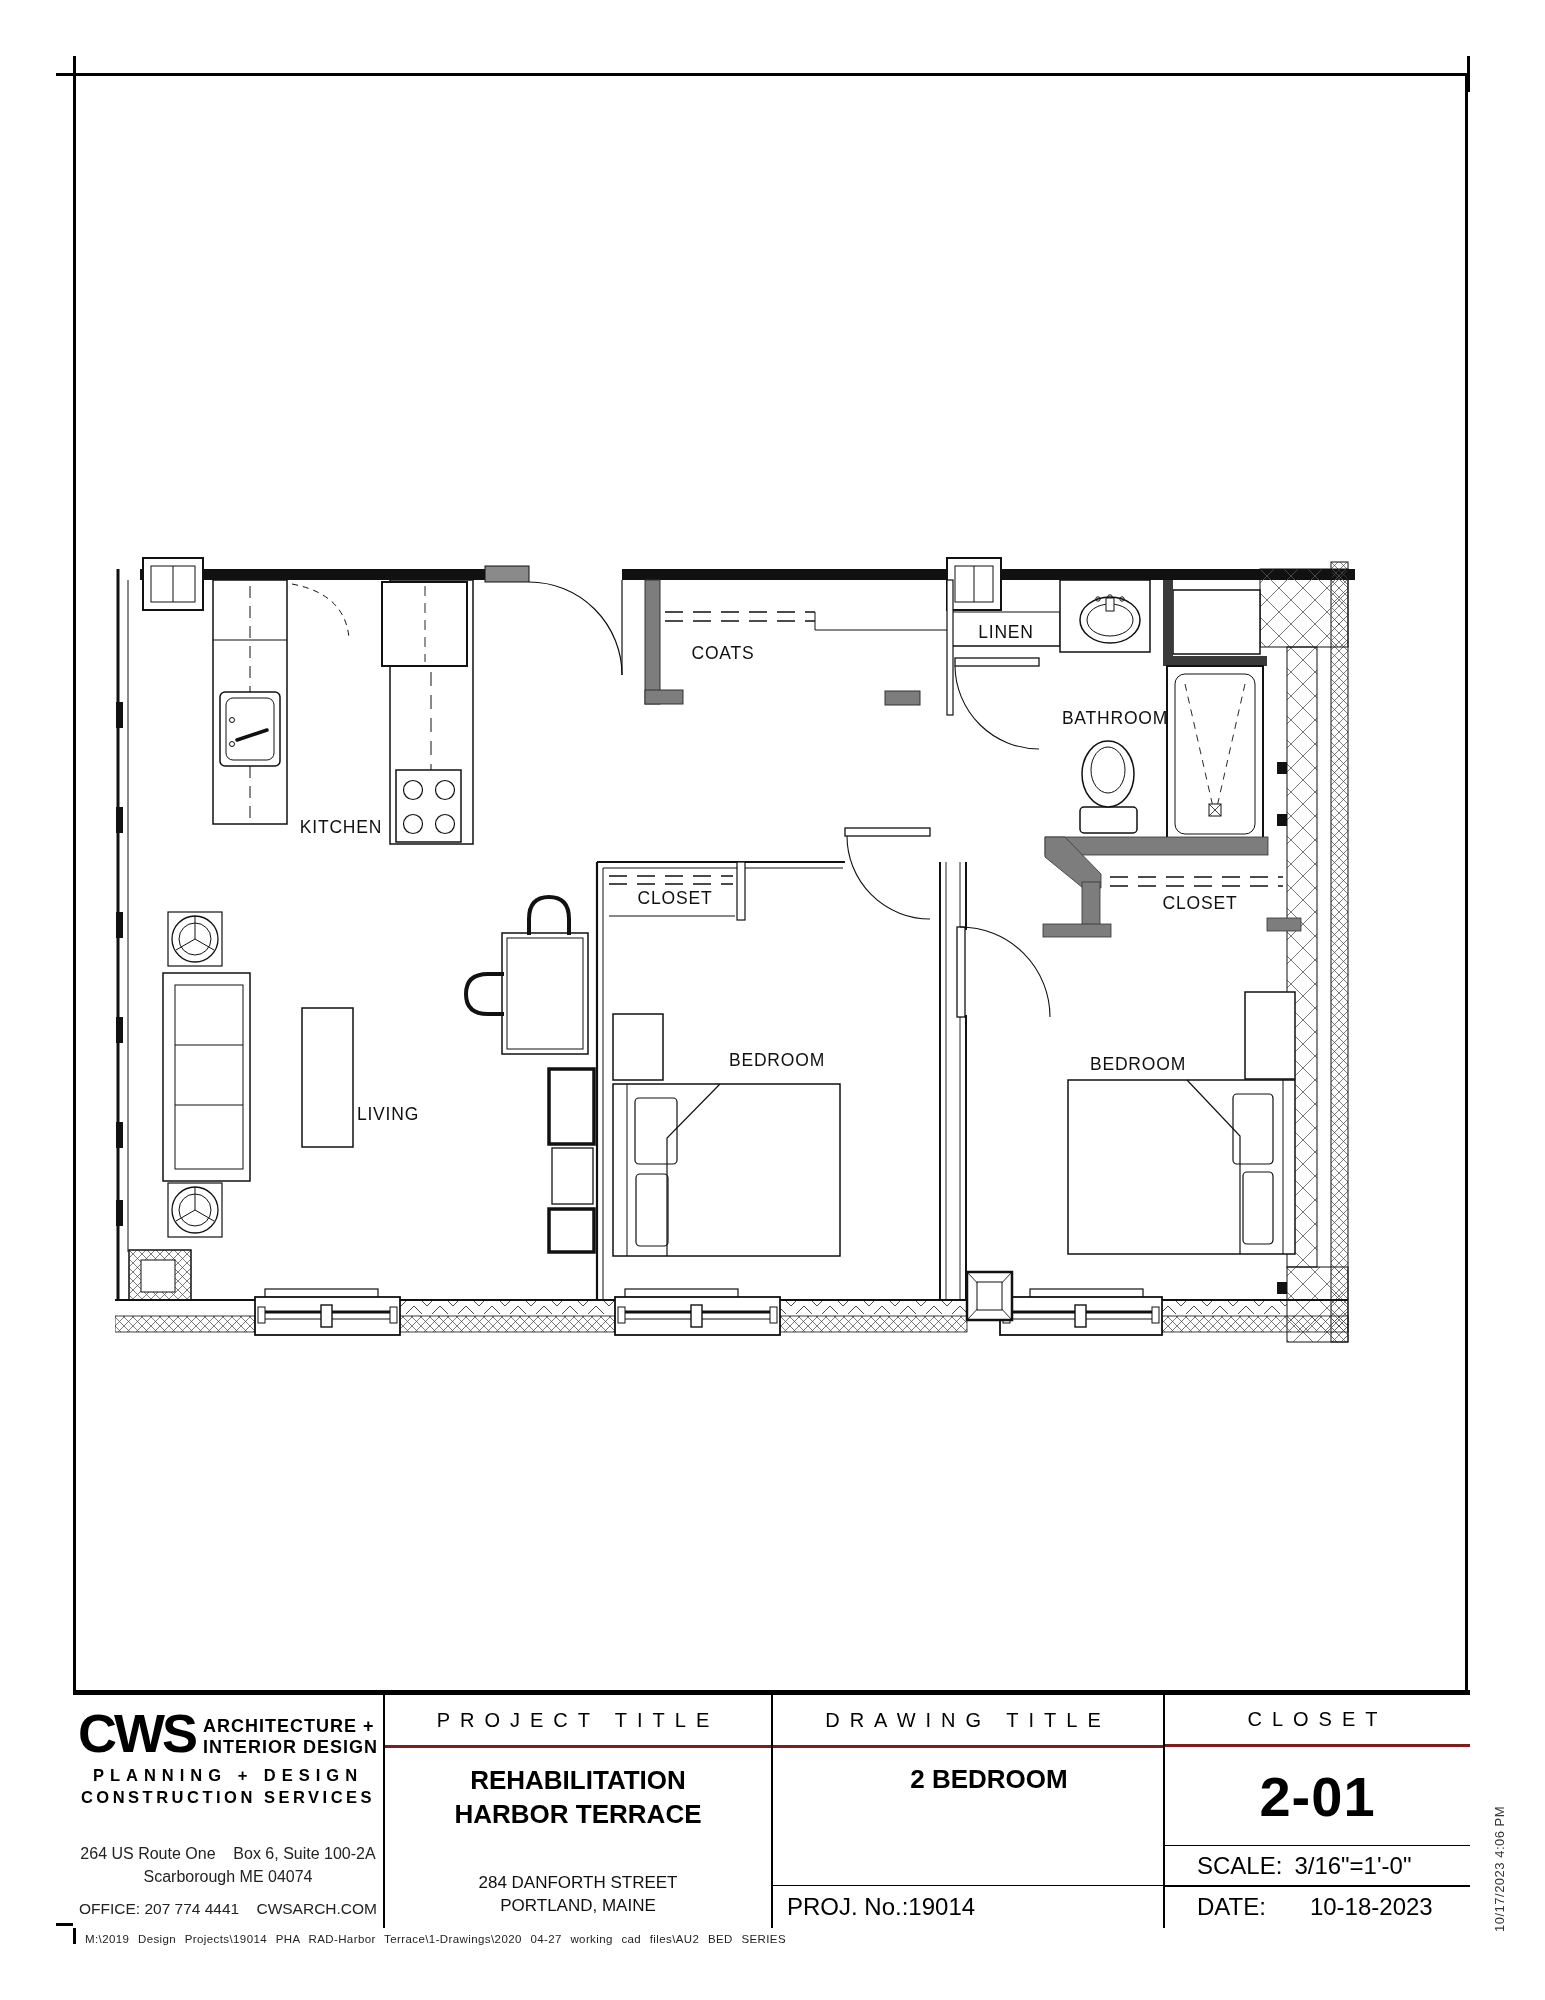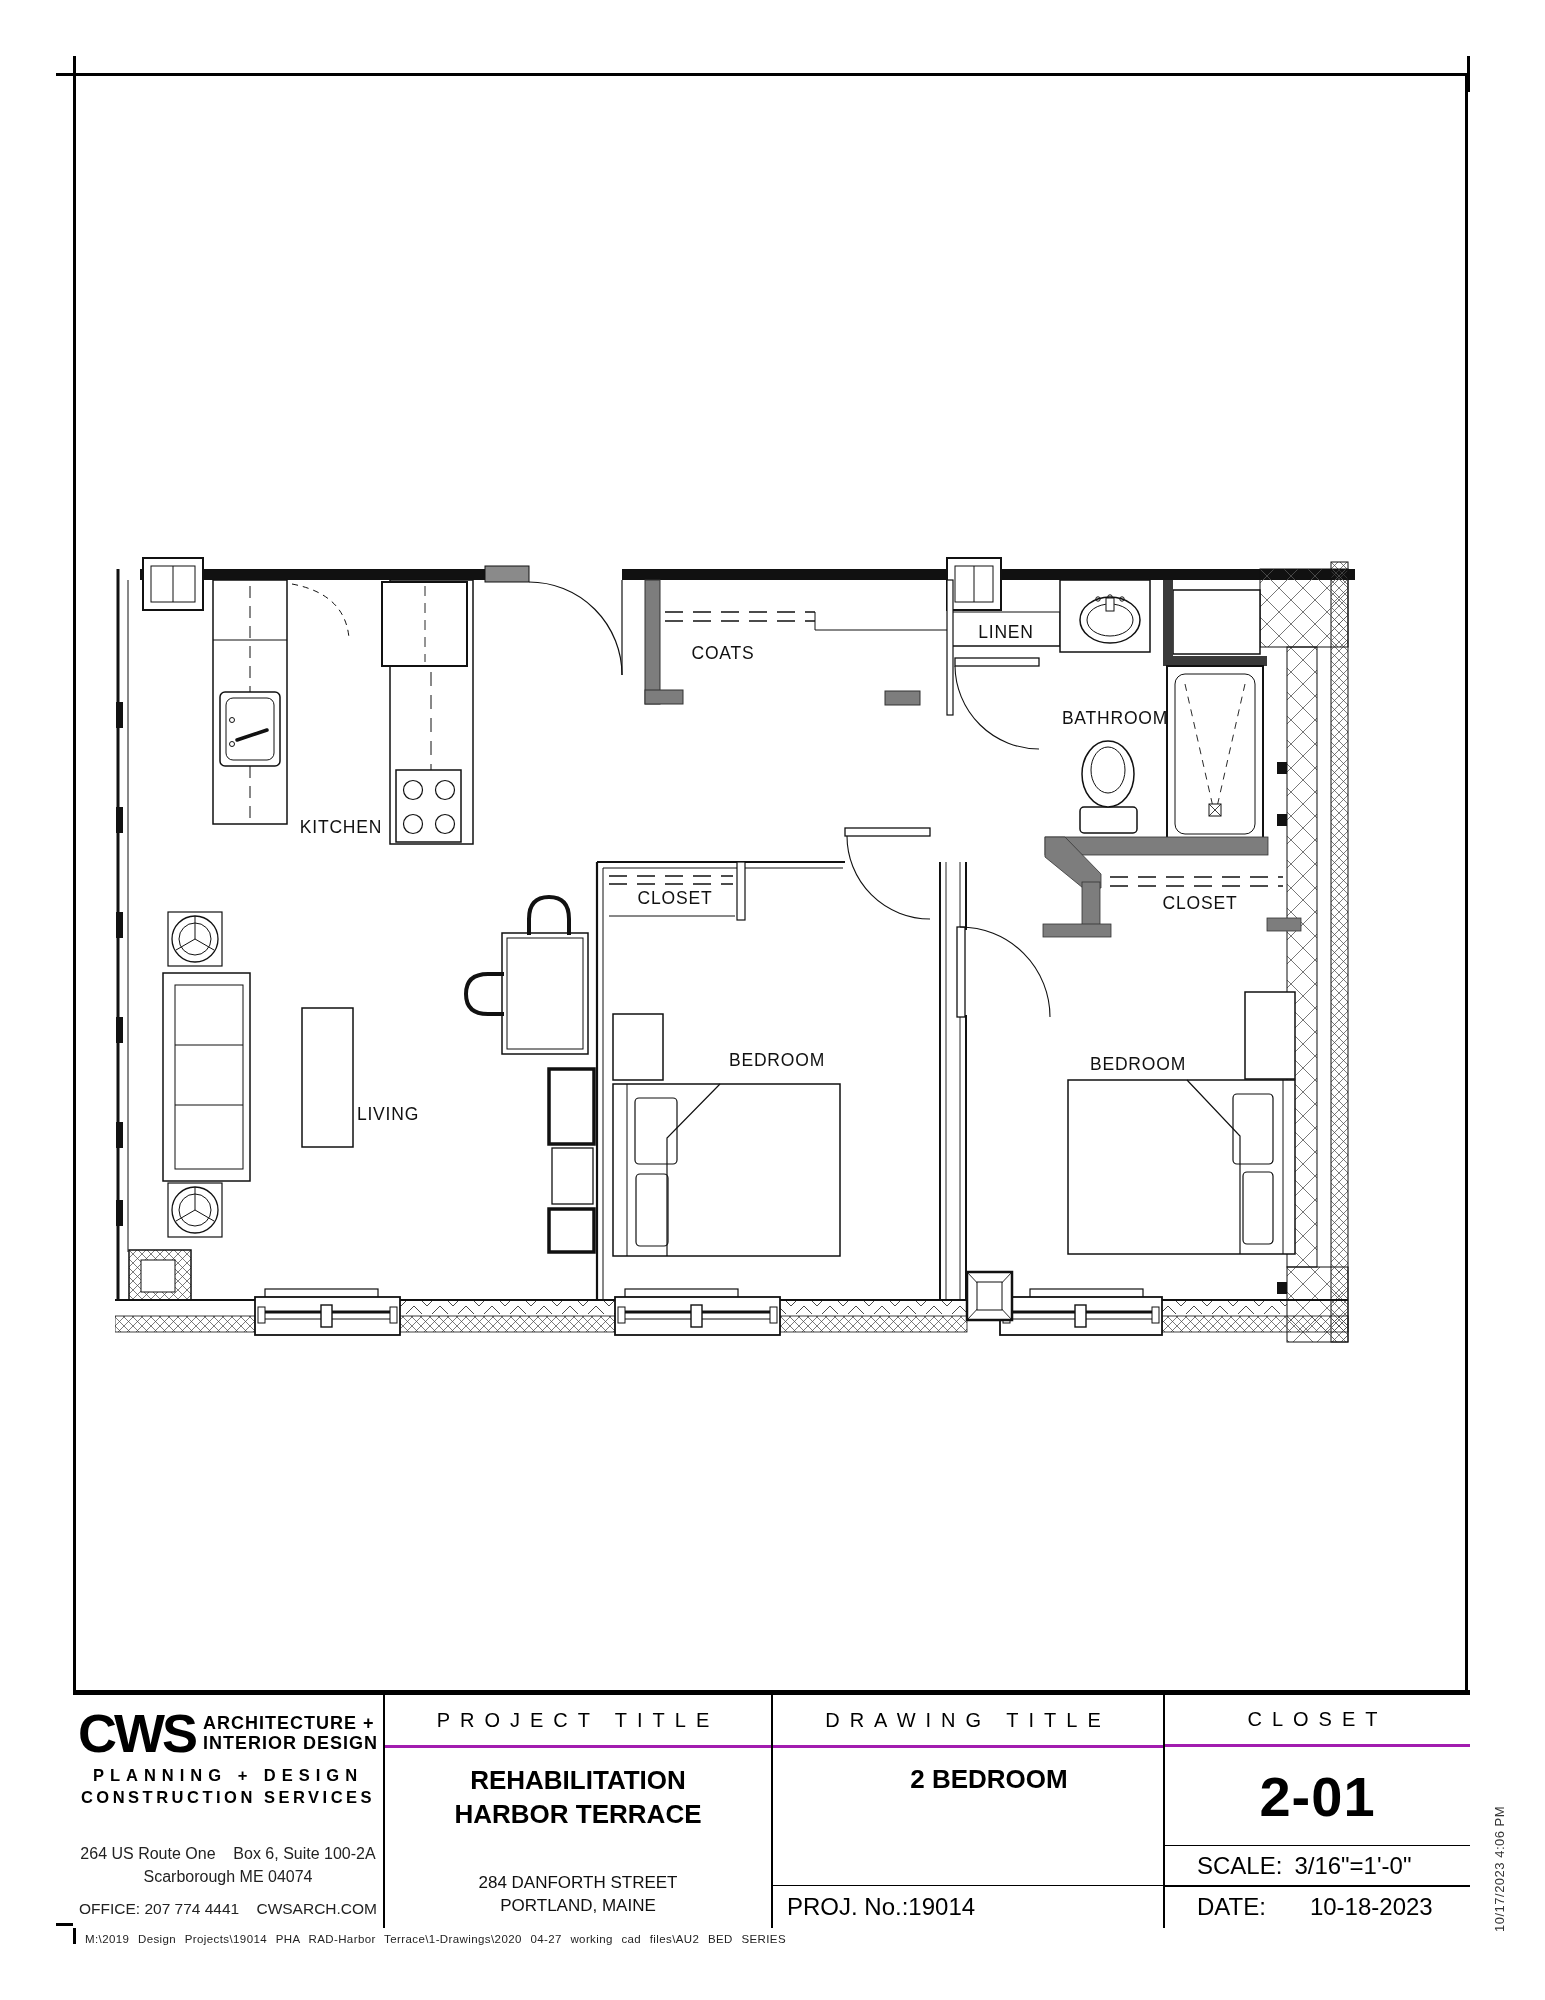--- a/index.html
+++ b/index.html
@@ -10,22 +10,22 @@
   .plan-svg{position:absolute;left:115px;top:552px;}
   .plan-svg text{font-family:"Liberation Sans",sans-serif;font-size:17.5px;letter-spacing:0.8px;fill:#111;}
   
   .titleblock{position:absolute;left:73px;top:1690px;width:1397px;height:238px;border-top:5px solid #000;box-sizing:border-box;display:flex;background:#fff;}
   .tb-cell{position:relative;height:100%;box-sizing:border-box;}
   .tb-cell + .tb-cell{border-left:2.5px solid #000;}
   .tb-firm{width:310px;display:flex;flex-direction:column;align-items:center;padding-top:10px;}
   .tb-project{width:388px;display:flex;flex-direction:column;}
   .tb-dtitle{width:392px;display:flex;flex-direction:column;}
   .tb-drawing{width:300px;flex:1;display:flex;flex-direction:column;}
-  .tb-header{height:50px;border-bottom:3px solid #a21caf;display:flex;align-items:center;justify-content:center;font-size:20px;letter-spacing:10px;white-space:nowrap;}
-  .firm-logo-row{display:flex;align-items:center;gap:8px;margin-top:4px;}
+  .tb-header{height:50px;border-bottom:3px solid #7f1d1d;display:flex;align-items:center;justify-content:center;font-size:20px;letter-spacing:10px;white-space:nowrap;}
+  .firm-logo-row{display:flex;align-items:flex-end;gap:8px;margin-top:4px;}
   .firm-logo{font-size:54px;font-weight:900;letter-spacing:-3px;line-height:0.9;}
   .firm-name{display:flex;flex-direction:column;font-size:18px;font-weight:700;letter-spacing:1px;line-height:1.15;}
   .firm-services{margin-top:6px;text-align:center;font-size:16.5px;font-weight:700;line-height:1.35;}
   .firm-services .sv1{letter-spacing:6px;}
   .firm-services .sv2{letter-spacing:3.5px;}
   .firm-address{margin-top:35px;text-align:center;font-size:16px;line-height:1.4;color:#222;}
   .firm-contact{margin-top:12px;font-size:15.5px;color:#222;}
   .keep-space{white-space:pre;}
   .proj-name{margin-top:16px;text-align:center;font-size:26px;font-weight:700;line-height:1.3;}
   .proj-address{position:absolute;bottom:10px;left:0;right:0;text-align:center;font-size:17px;line-height:1.35;color:#111;}

